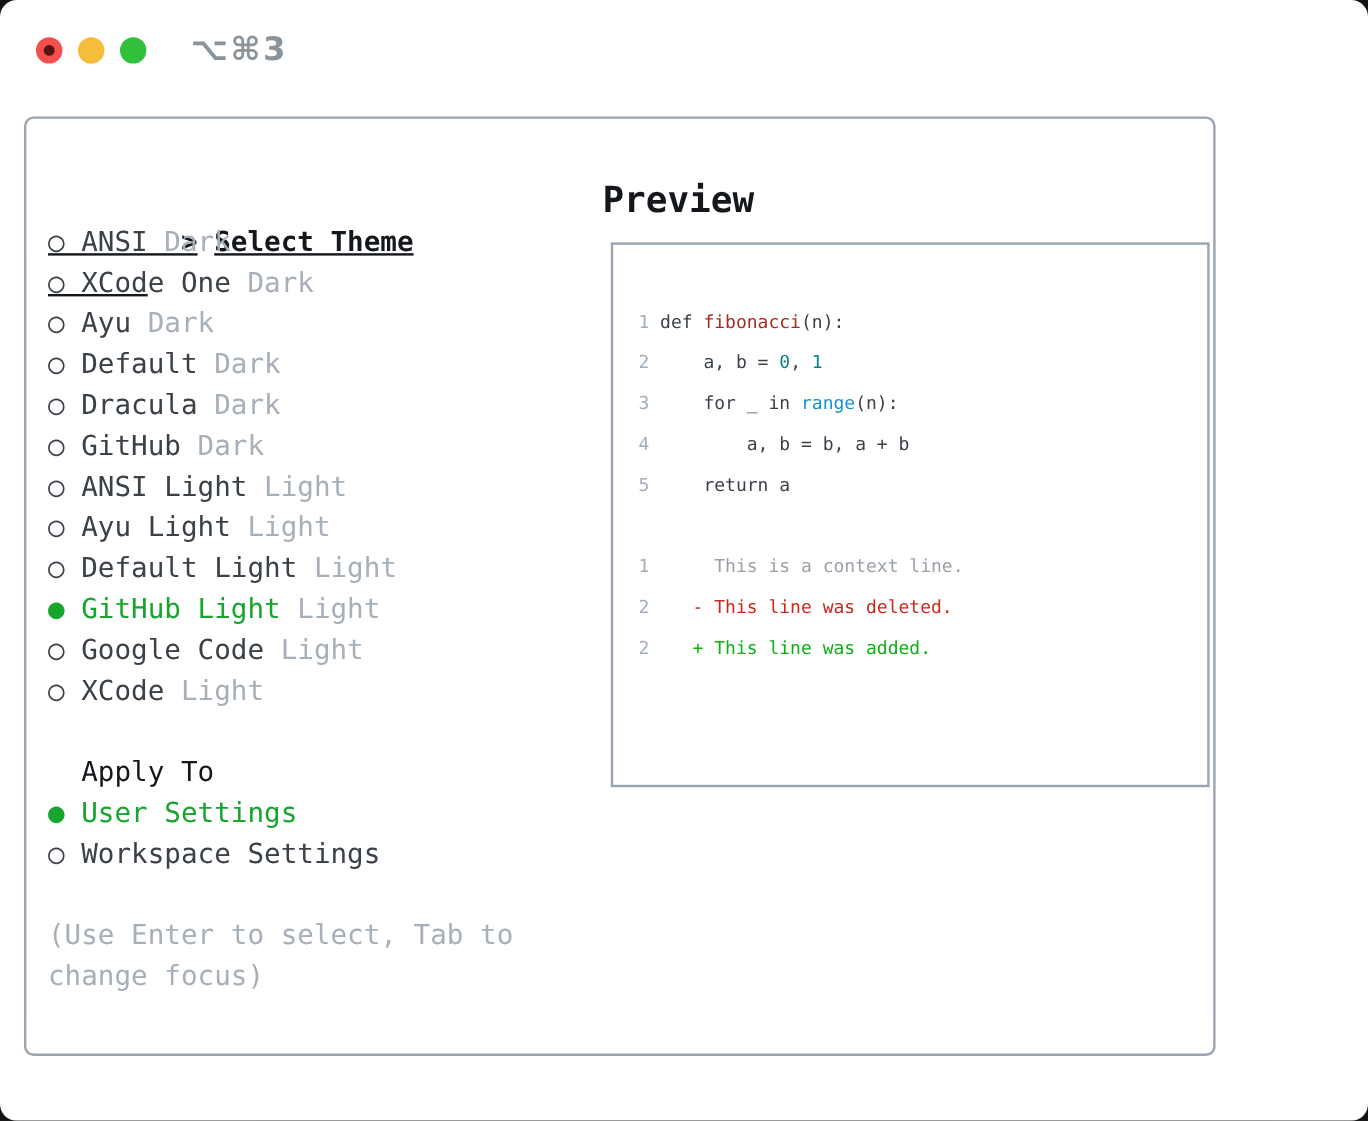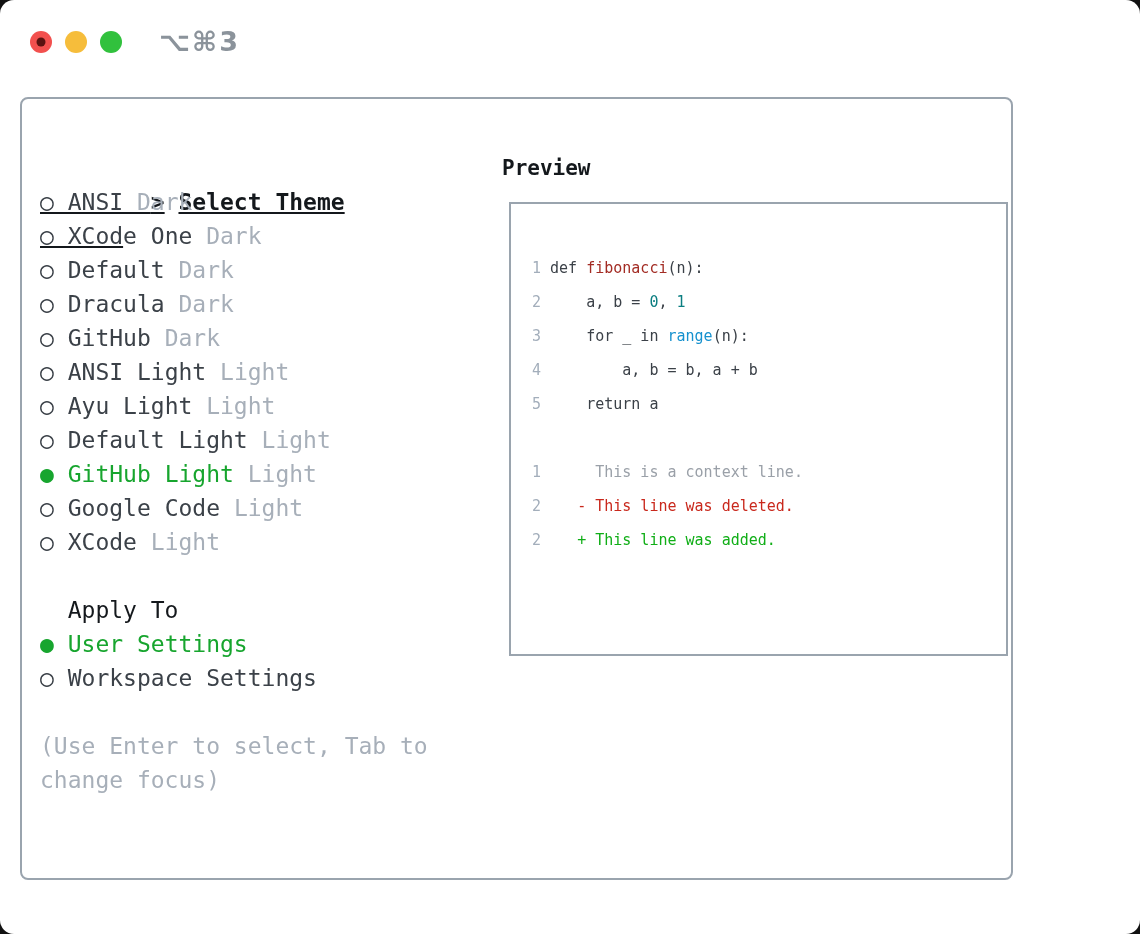--- a/index.html
+++ b/index.html
@@ -27,21 +27,21 @@
   .hdr{font-weight:bold;color:var(--header_text);text-decoration:underline;}
   .hdr .ind{margin-right:1ch;}
   .bullet{color:var(--item_text);margin-right:1ch;}
   .bullet.sel{color:var(--accent_green);}
   .name{color:var(--item_text);}
   .name.sel{color:var(--accent_green);margin-top:38px;}
   .variant{color:var(--muted);}
   .apply-hdr{padding-left:2ch;color:var(--header_text);}
   .hint{color:var(--muted);}
   
-  .preview-title{position:absolute;left:480px;top:52px;font-size:21px;line-height:34px;
+  .preview-title{position:absolute;left:480px;top:52px;font-size:30px;line-height:34px;
     font-weight:bold;color:var(--header_text);}
   .preview-box{
     position:absolute;left:487px;top:103px;width:474px;height:403px;
     border:2px solid var(--border);background:#fff;
     padding:47px 0 0 21px;box-sizing:content-box;overflow:hidden;
   }
   .code-line{white-space:pre;height:34px;font-size:15px;line-height:34px;}
   .lineno{color:var(--lineno);}
   .c-code{color:var(--code_text);}
   .c-func{color:var(--func_red);}
@@ -70,20 +70,21 @@
   <div class="panel">
 
     <div class="left-col">
       <div class="row hdr">
         <span class="ind">&gt;</span><span>Select Theme</span>
       </div>
 
       <div id="theme-list">
           <div class="row"><span class="bullet">○</span><span class="name">ANSI</span><span class="variant"> Dark</span></div>
           <div class="row"><span class="bullet">○</span><span class="name">XCode One</span><span class="variant"> Dark</span></div>
+          <div class="row"><span class="bullet">○</span><span class="name">Ayu</span><span class="variant"> Dark</span></div>
           <div class="row"><span class="bullet">○</span><span class="name">Default</span><span class="variant"> Dark</span></div>
           <div class="row"><span class="bullet">○</span><span class="name">Dracula</span><span class="variant"> Dark</span></div>
           <div class="row"><span class="bullet">○</span><span class="name">GitHub</span><span class="variant"> Dark</span></div>
           <div class="row"><span class="bullet">○</span><span class="name">ANSI Light</span><span class="variant"> Light</span></div>
           <div class="row"><span class="bullet">○</span><span class="name">Ayu Light</span><span class="variant"> Light</span></div>
           <div class="row"><span class="bullet">○</span><span class="name">Default Light</span><span class="variant"> Light</span></div>
           <div class="row"><span class="bullet sel">●</span><span class="name sel">GitHub Light</span><span class="variant"> Light</span></div>
           <div class="row"><span class="bullet">○</span><span class="name">Google Code</span><span class="variant"> Light</span></div>
           <div class="row"><span class="bullet">○</span><span class="name">XCode</span><span class="variant"> Light</span></div>
         </div>

